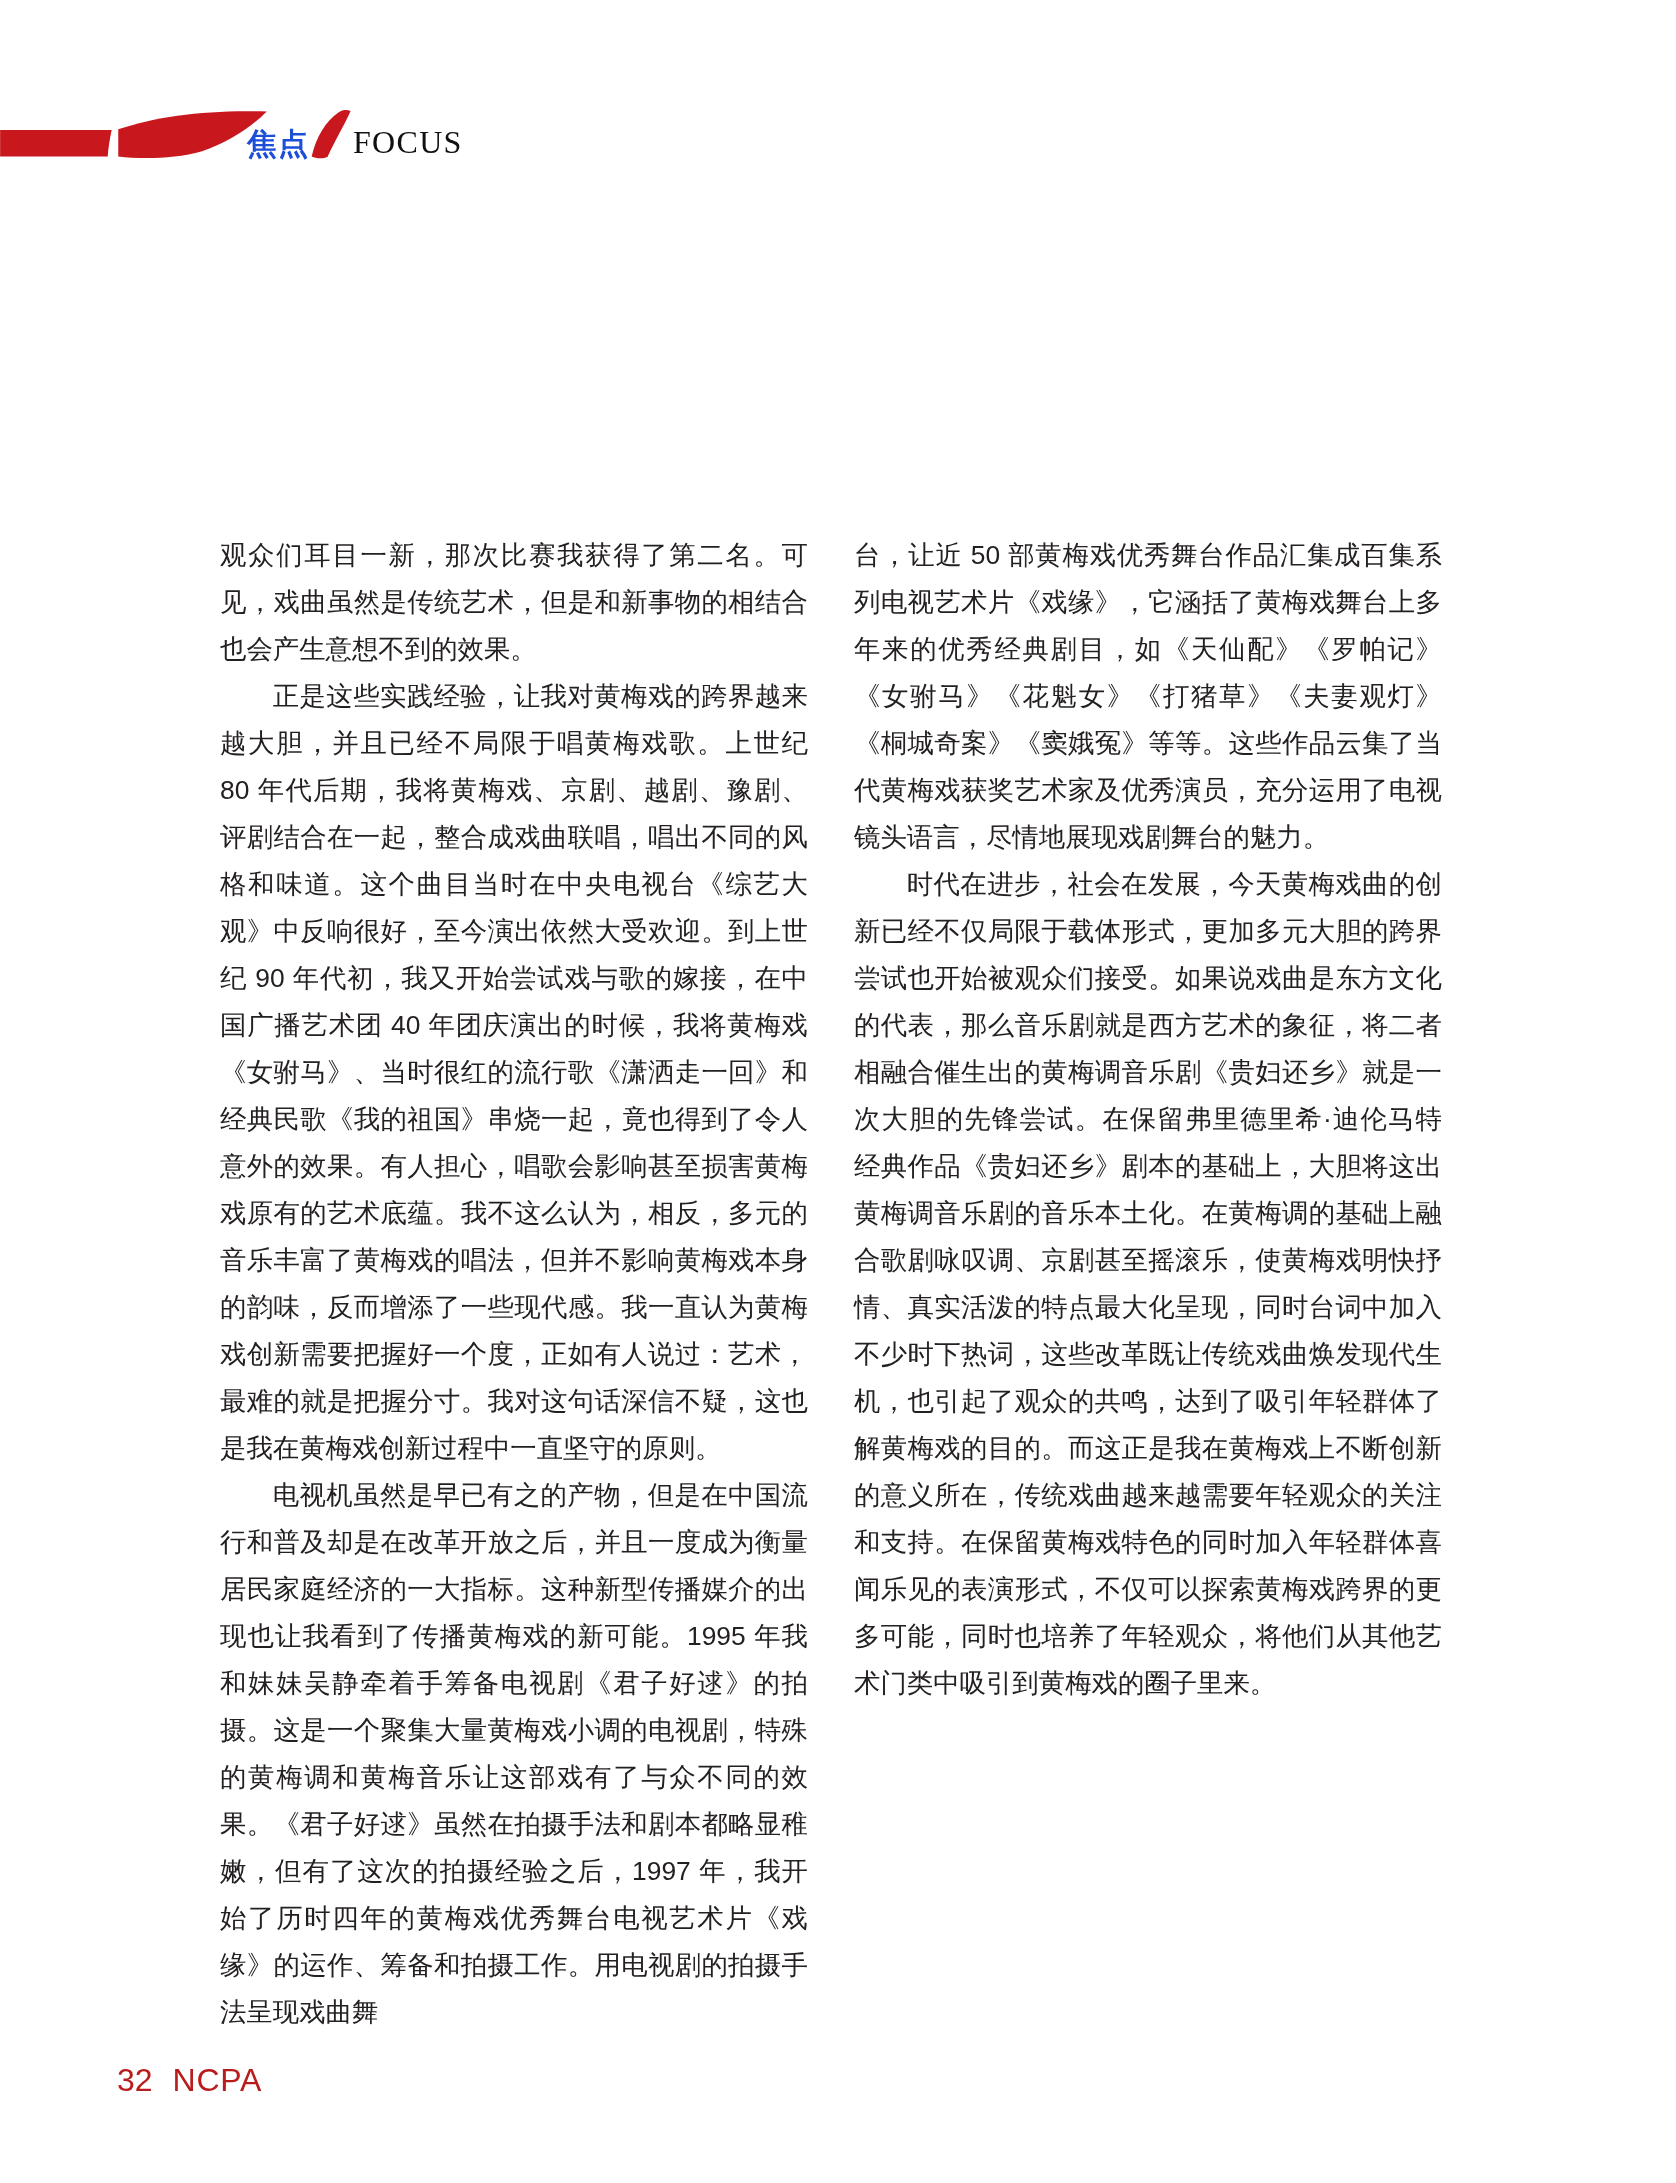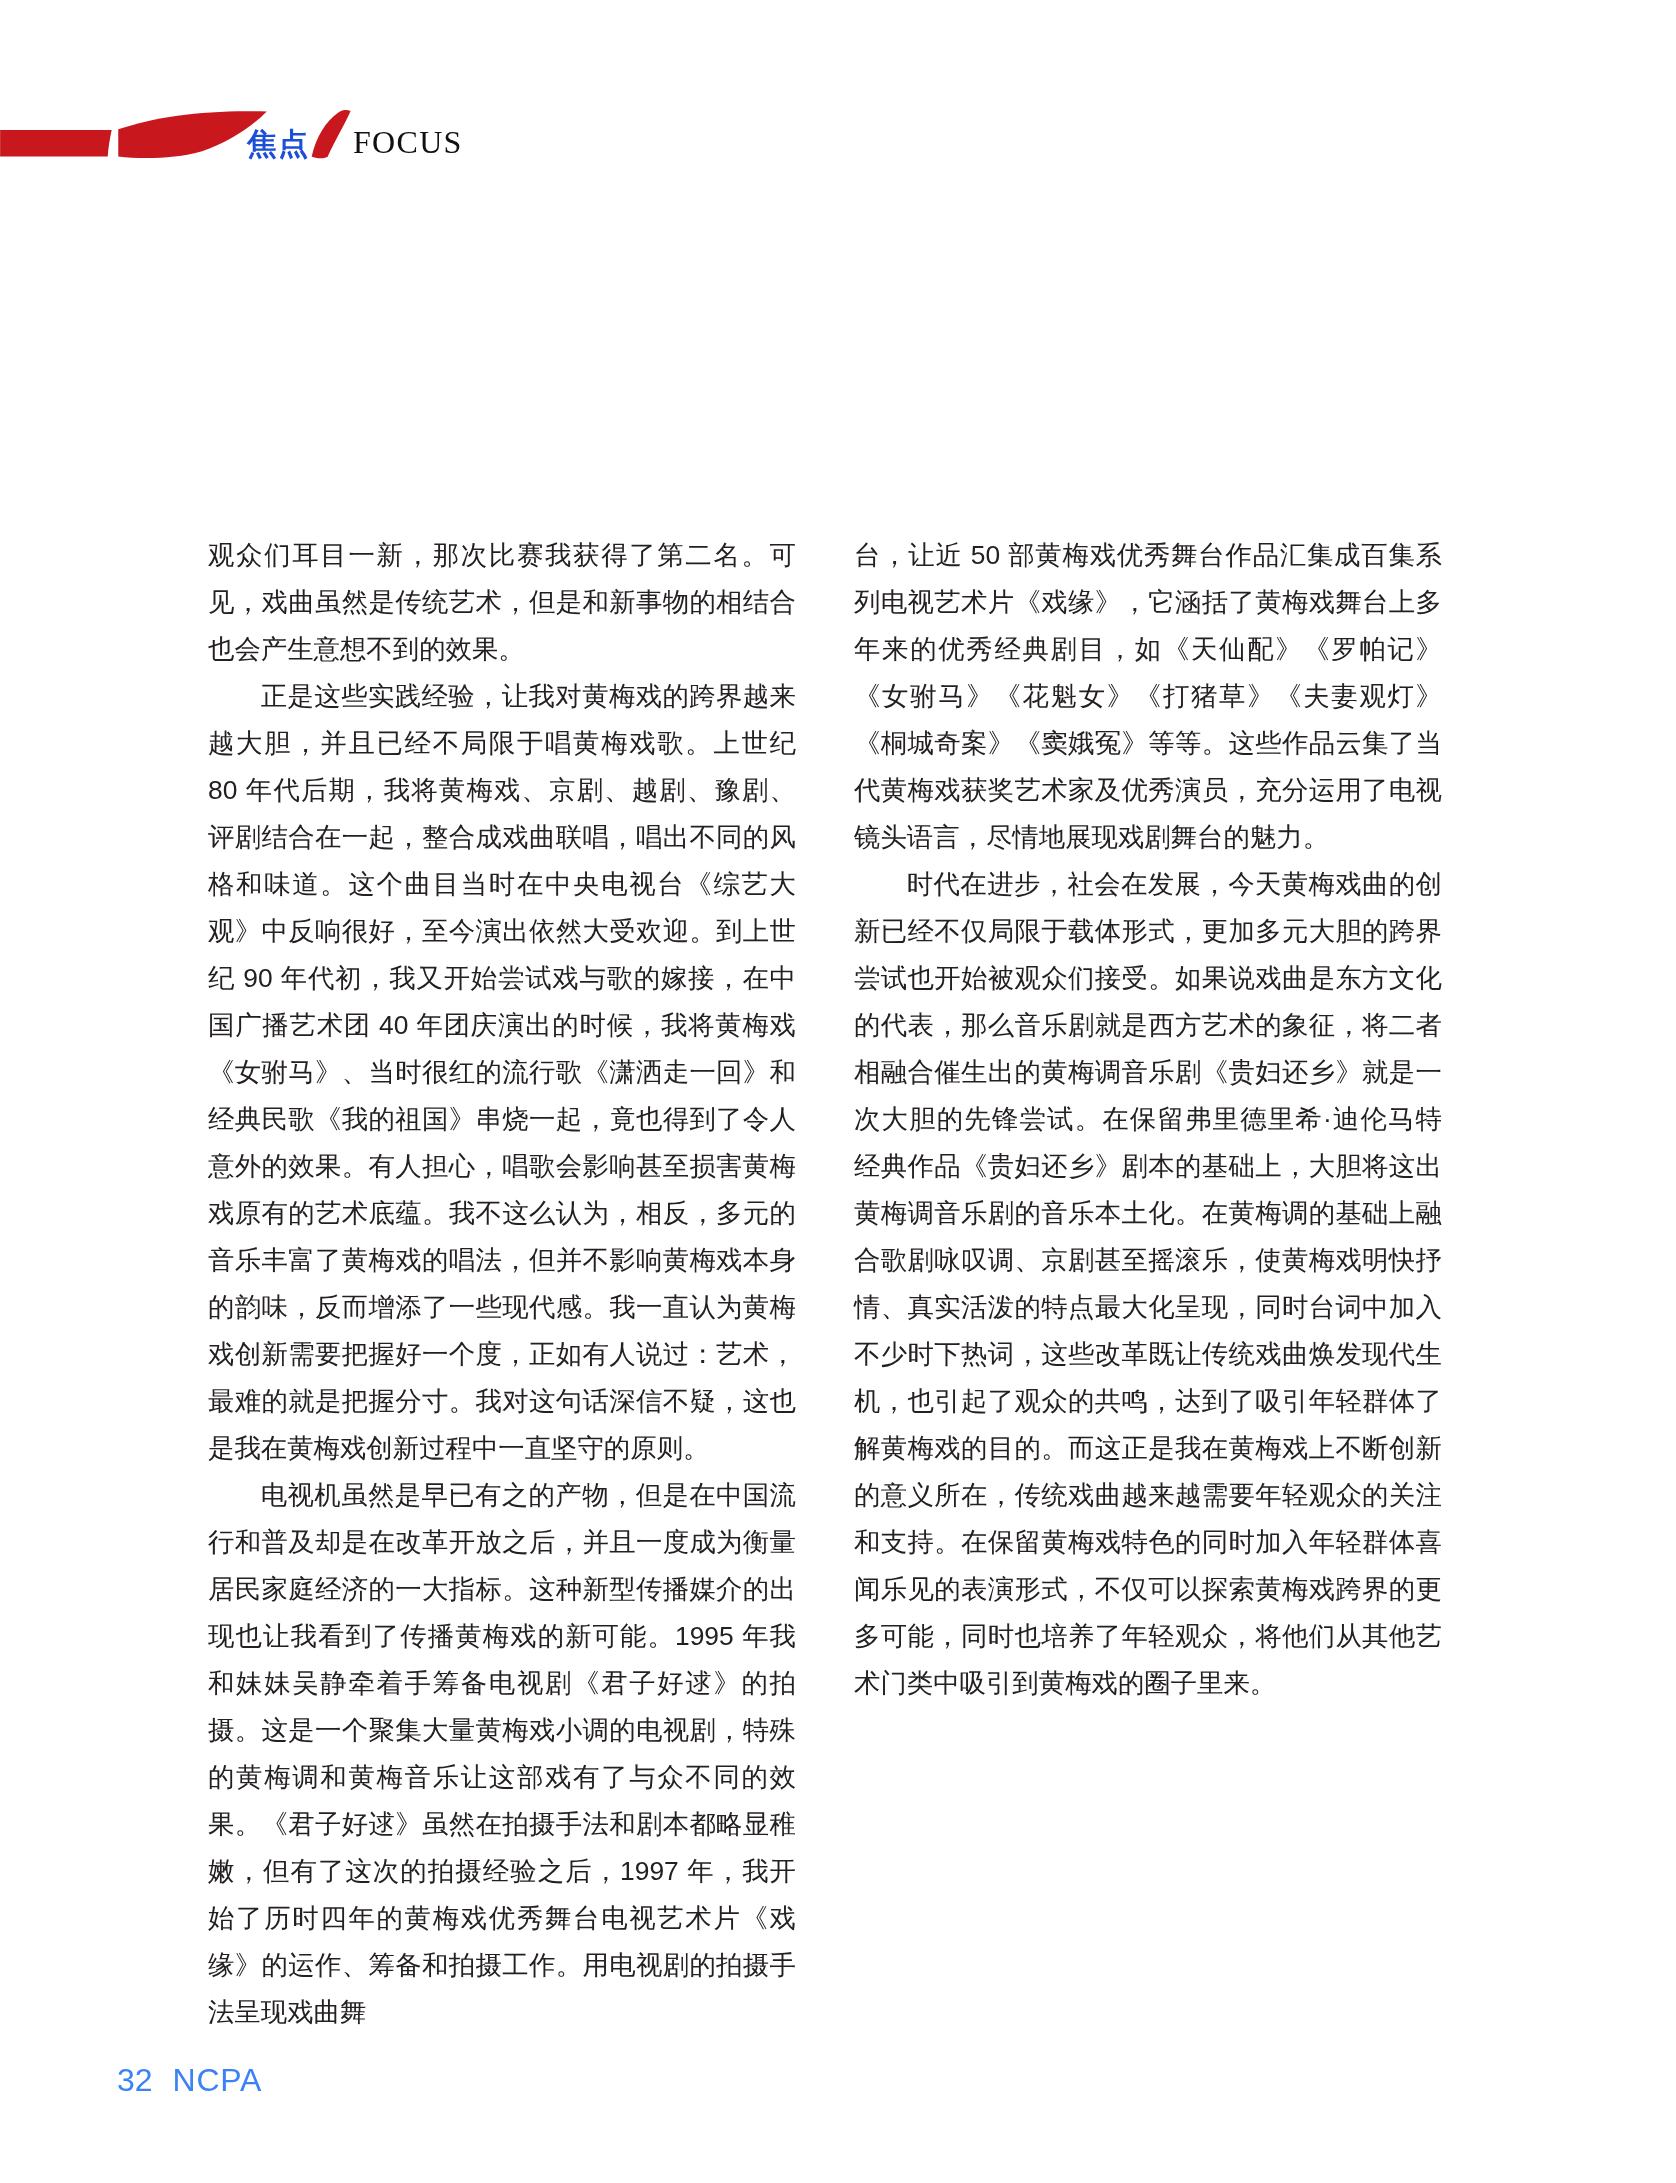--- a/index.html
+++ b/index.html
@@ -53,31 +53,31 @@
     position: absolute;
     top: 532px;
     width: 588px;
     font-size: 26.4px;
     line-height: 47px;
     text-align: justify;
     color: #242020;
   }
   .text-column p { margin: 0; padding: 0; }
   .text-column p.indent { text-indent: 2em; }
-  #column-left  { left: 208px; }
+  #column-left  { left: 220px; }
   #column-right { left: 854px; }
 
   
   .page-footer {
     position: absolute;
     left: 117px;
     top: 2064px;
     font-size: 32px;
     line-height: 1;
-    color: #3b82f6;
+    color: #b91c1c;
     white-space: nowrap;
   }
   .page-footer .brand { margin-left: 20px; letter-spacing: 0.7px; }
 </style>
 </head>
 <body>
 
 <svg class="header-graphic" viewBox="0 0 2539 300" xmlns="http://www.w3.org/2000/svg" aria-hidden="true">
 
   <path fill="#C9171E" d="M0,197 H169 C166,211 164,224 163,237 H0 Z"></path>

